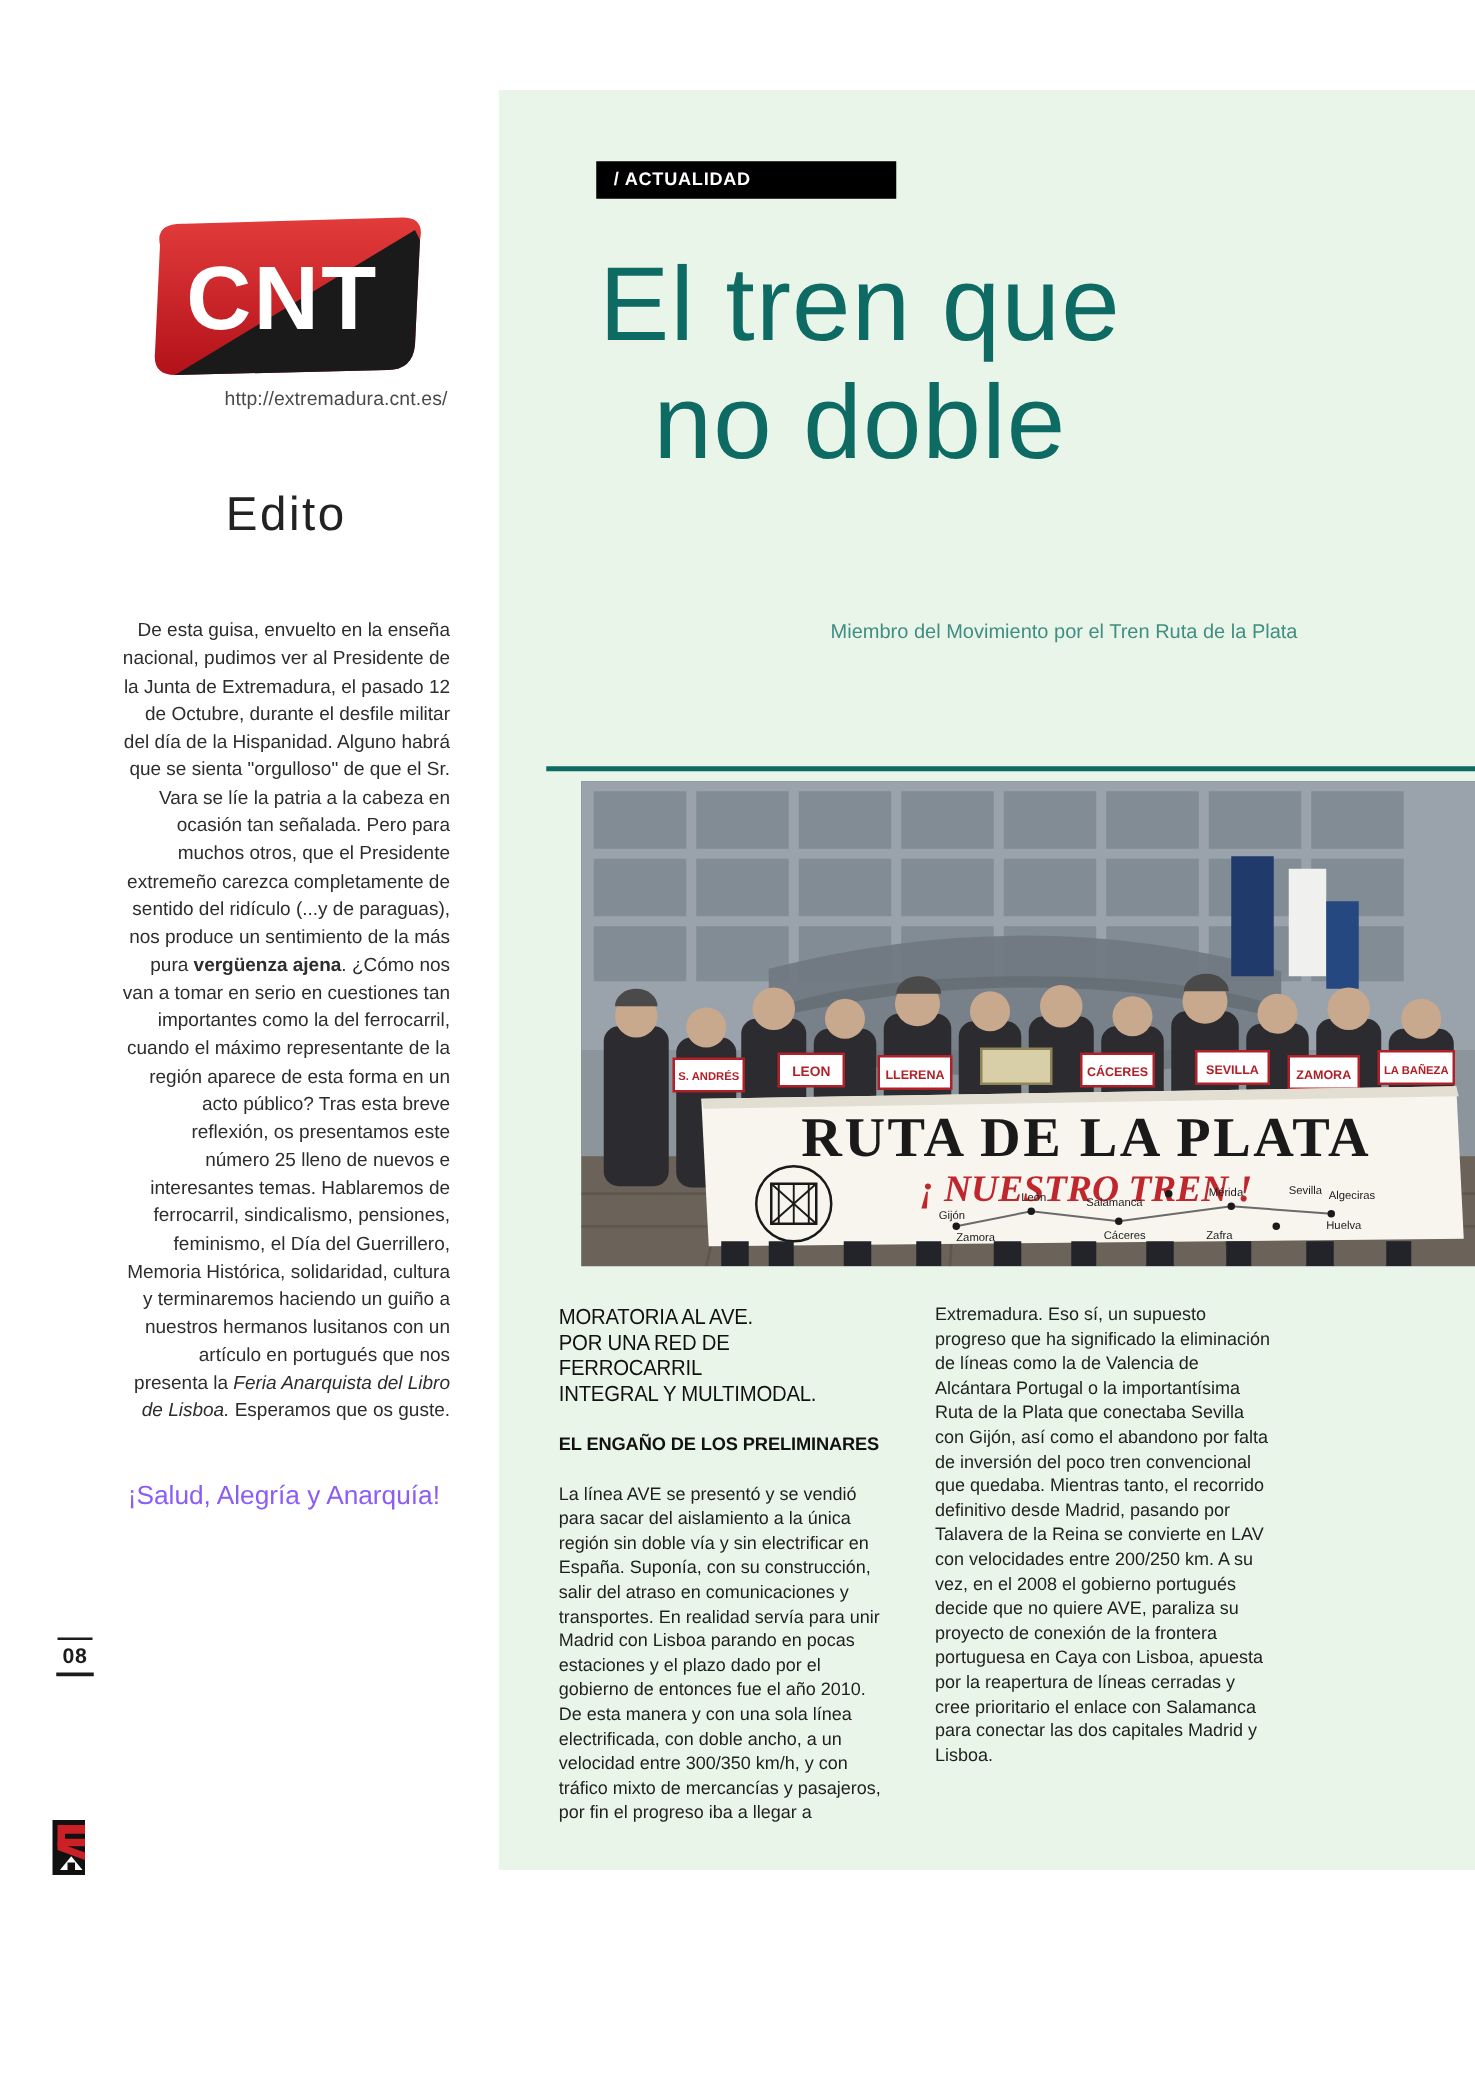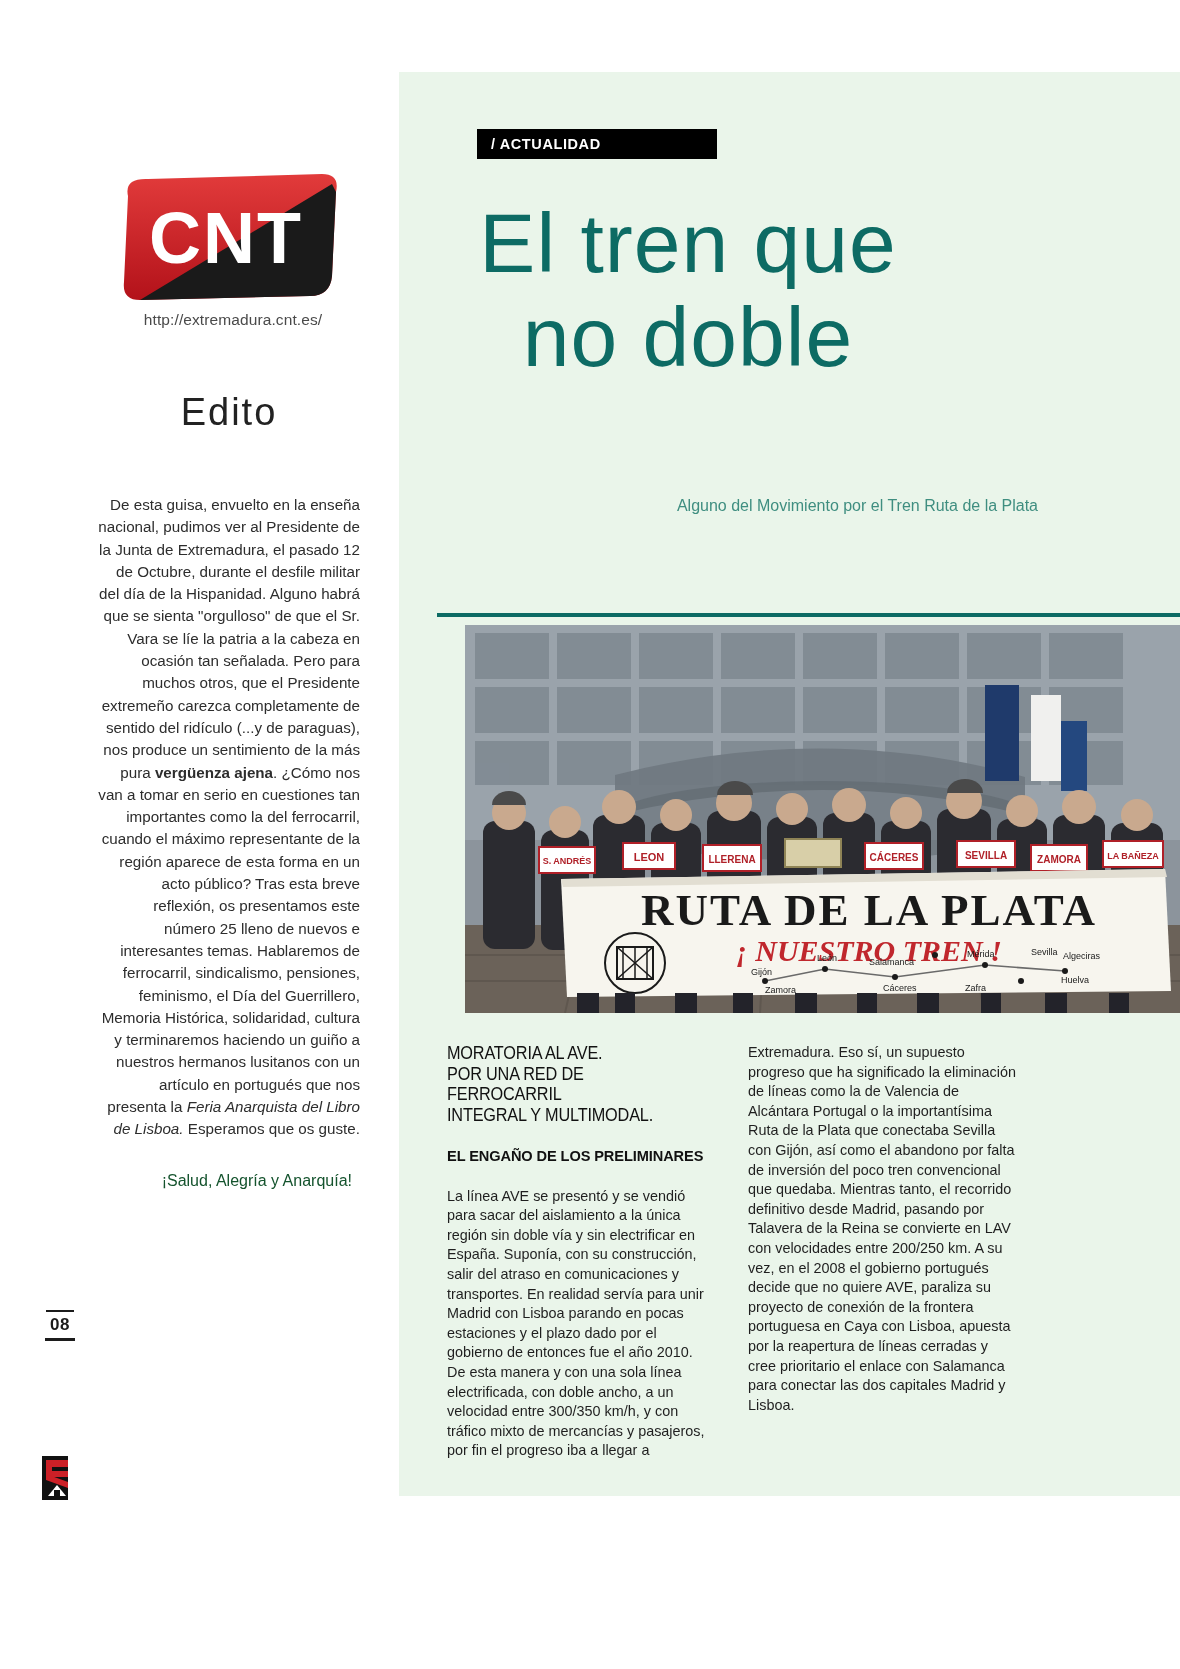--- a/index.html
+++ b/index.html
@@ -41,21 +41,21 @@
   .cnt-logo {
     width: 232px;
     height: 135px;
     position: relative;
     margin-left: 16px;
   }
   .cnt-logo svg { display: block; }
 
   .site-url {
     margin-top: 6px;
-    text-align: center;
+    text-align: right;
     font-size: 15.5px;
     color: #4a4a4a;
     letter-spacing: .1px;
     width: 250px;
     margin-left: 10px;
   }
 
   .edito-title {
     margin-top: 62px;
     text-align: center;
@@ -69,23 +69,23 @@
     margin-top: 60px;
     font-size: 15.2px;
     line-height: 22.3px;
     color: #2d2d2d;
     text-align: right;
   }
   .edito-body b { font-weight: 700; }
   .edito-body i { font-style: italic; }
 
   .salud-line {
-    margin-top: 31px;
-    font-size: 16px;
-    color: #14532d;
+    margin-top: 44px;
+    font-size: 21px;
+    color: #8b5cf6;
     text-align: right;
     padding-right: 8px;
   }
 
   
   .folio {
     position: absolute;
     left: 40px;
     top: 1310px;
     width: 40px;
@@ -282,21 +282,21 @@
     </svg>
   </div>
 
   <div class="kicker">/ ACTUALIDAD</div>
 
   <div class="headline">
     <span class="l1">El tren que</span>
     <span class="l2">no doble</span>
   </div>
 
-  <div class="byline-role">Alguno del Movimiento por el Tren Ruta de la Plata</div>
+  <div class="byline-role">Miembro del Movimiento por el Tren Ruta de la Plata</div>
 
   <div class="photo-wrap">
     <div class="photo-rule"></div>
     <div class="photo">
       <svg viewBox="0 0 715 388" width="715" height="388" preserveAspectRatio="none" aria-hidden="true">
 
         <rect x="0" y="0" width="715" height="388" fill="#8c949c"></rect>
         <rect x="0" y="0" width="715" height="215" fill="#9aa3ab"></rect>
 
         <g fill="#7e8890" opacity="0.85">

